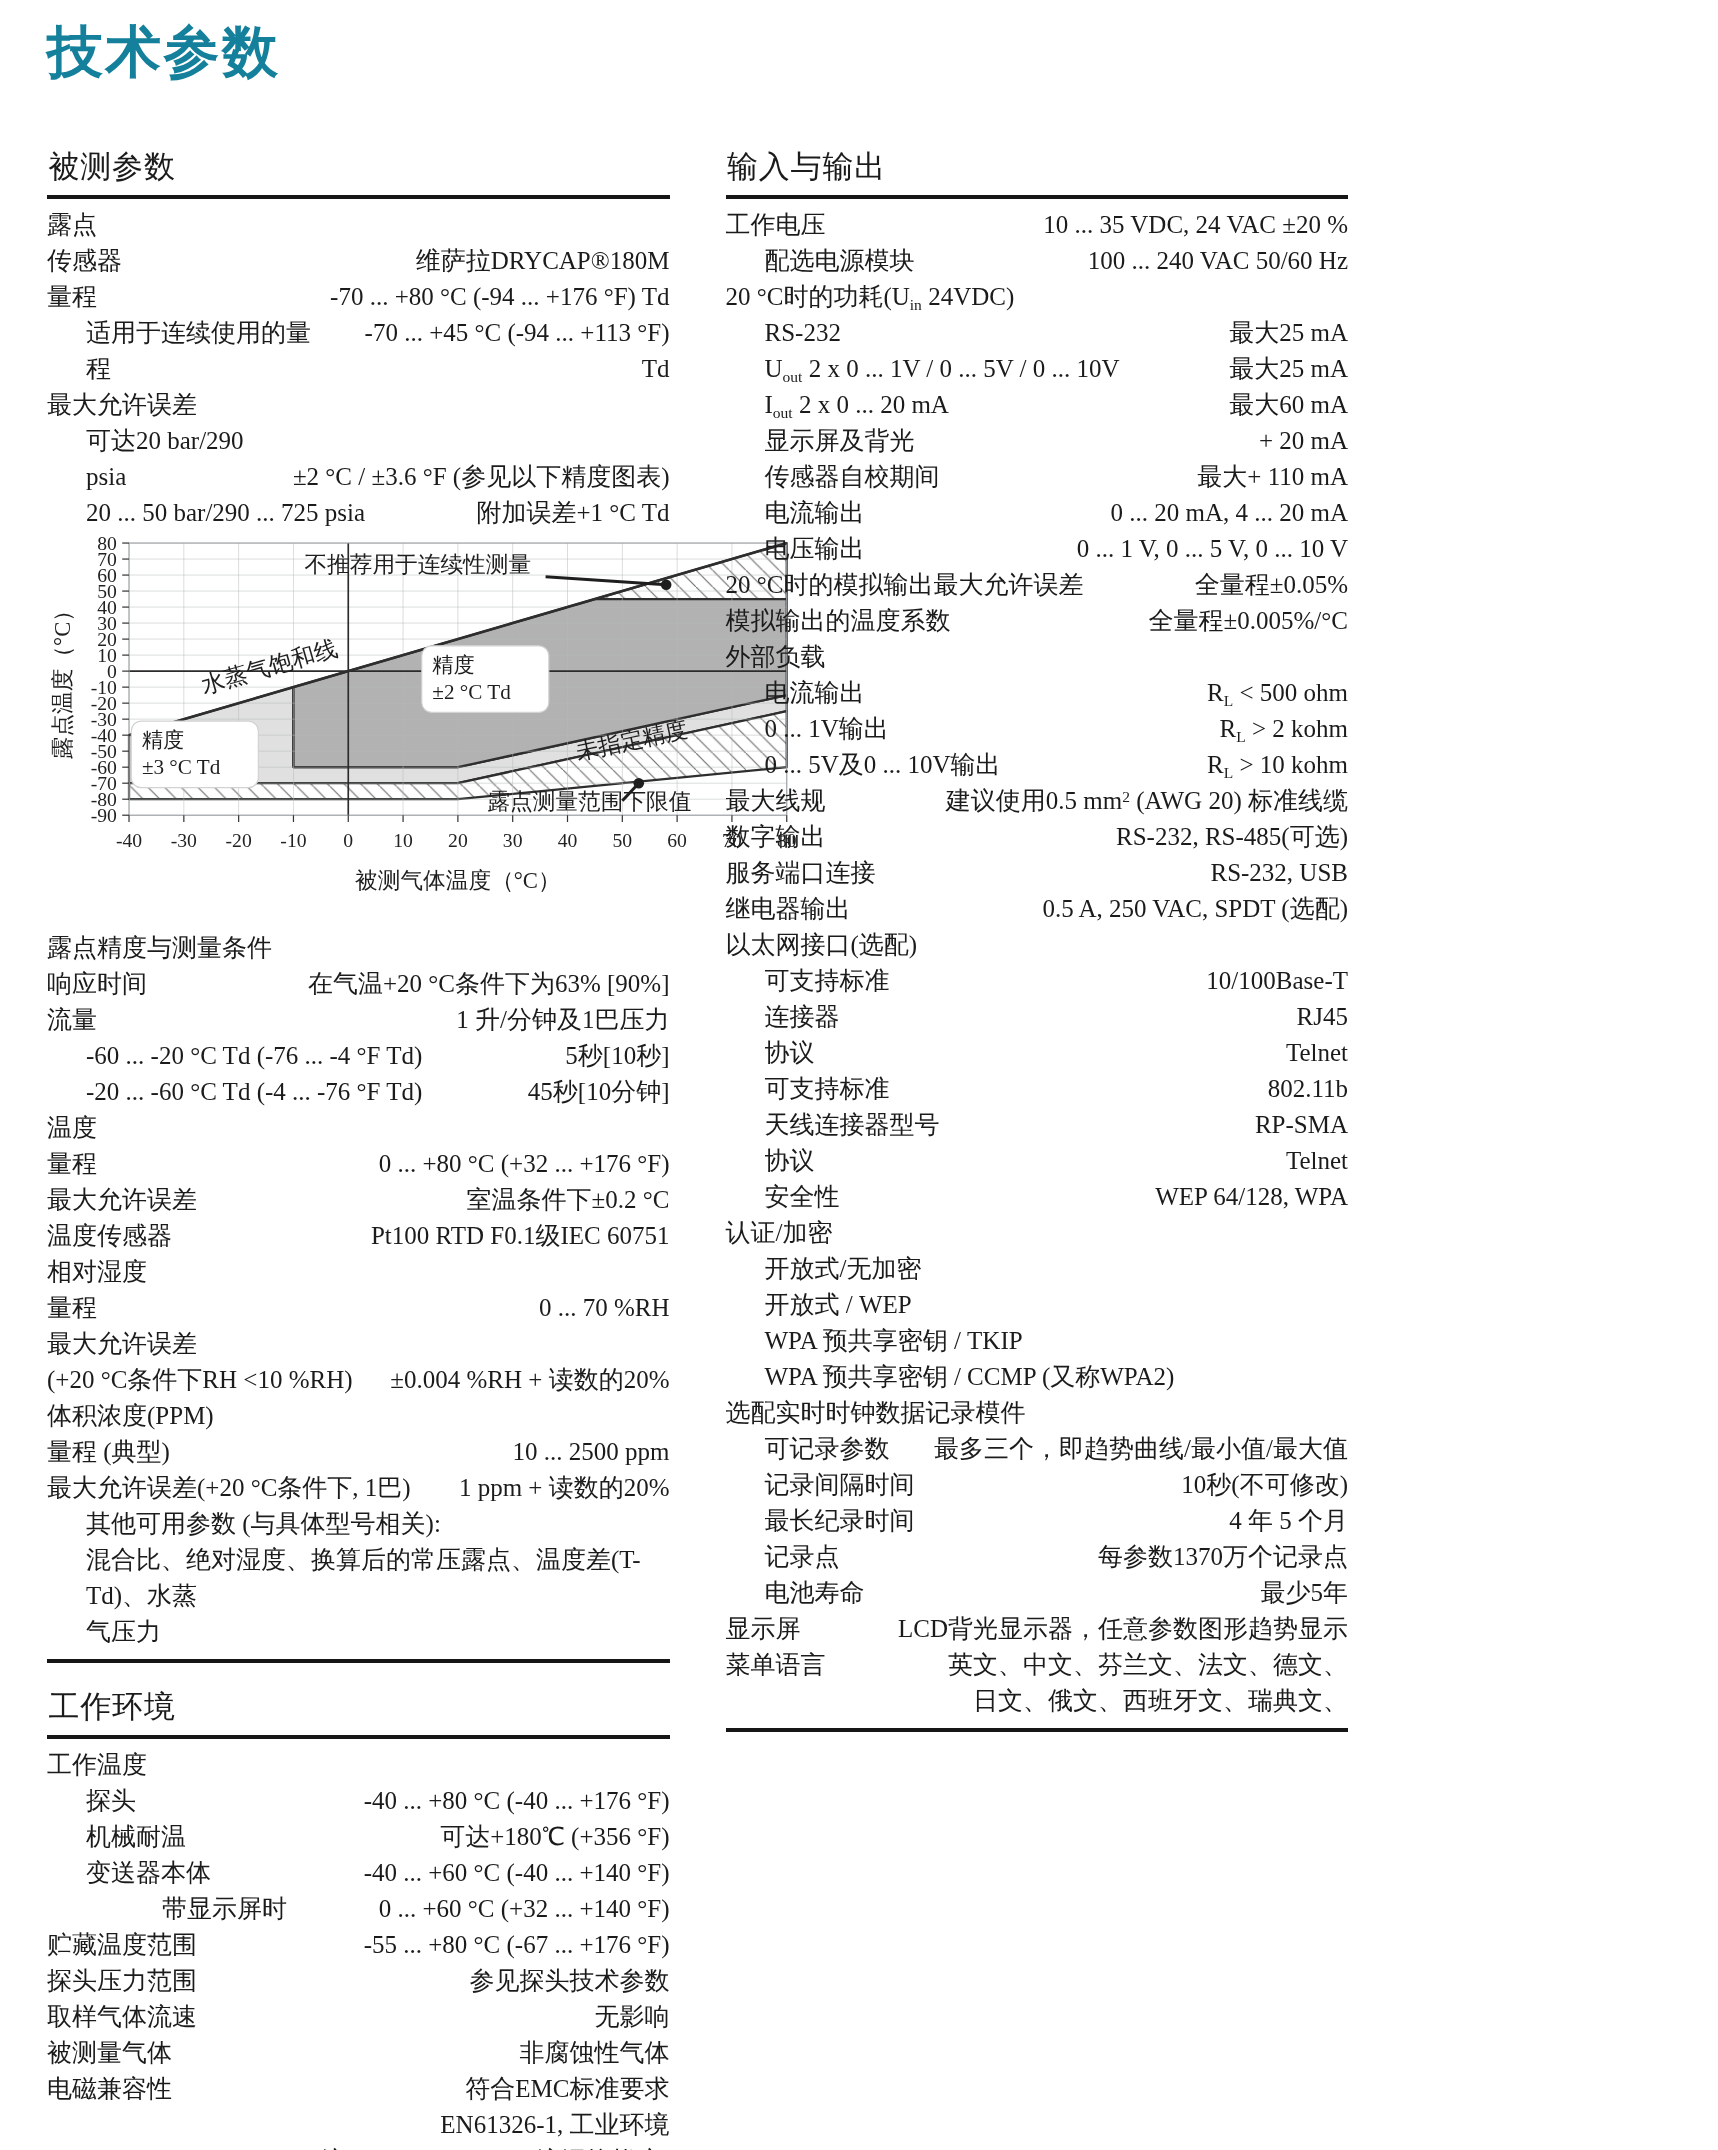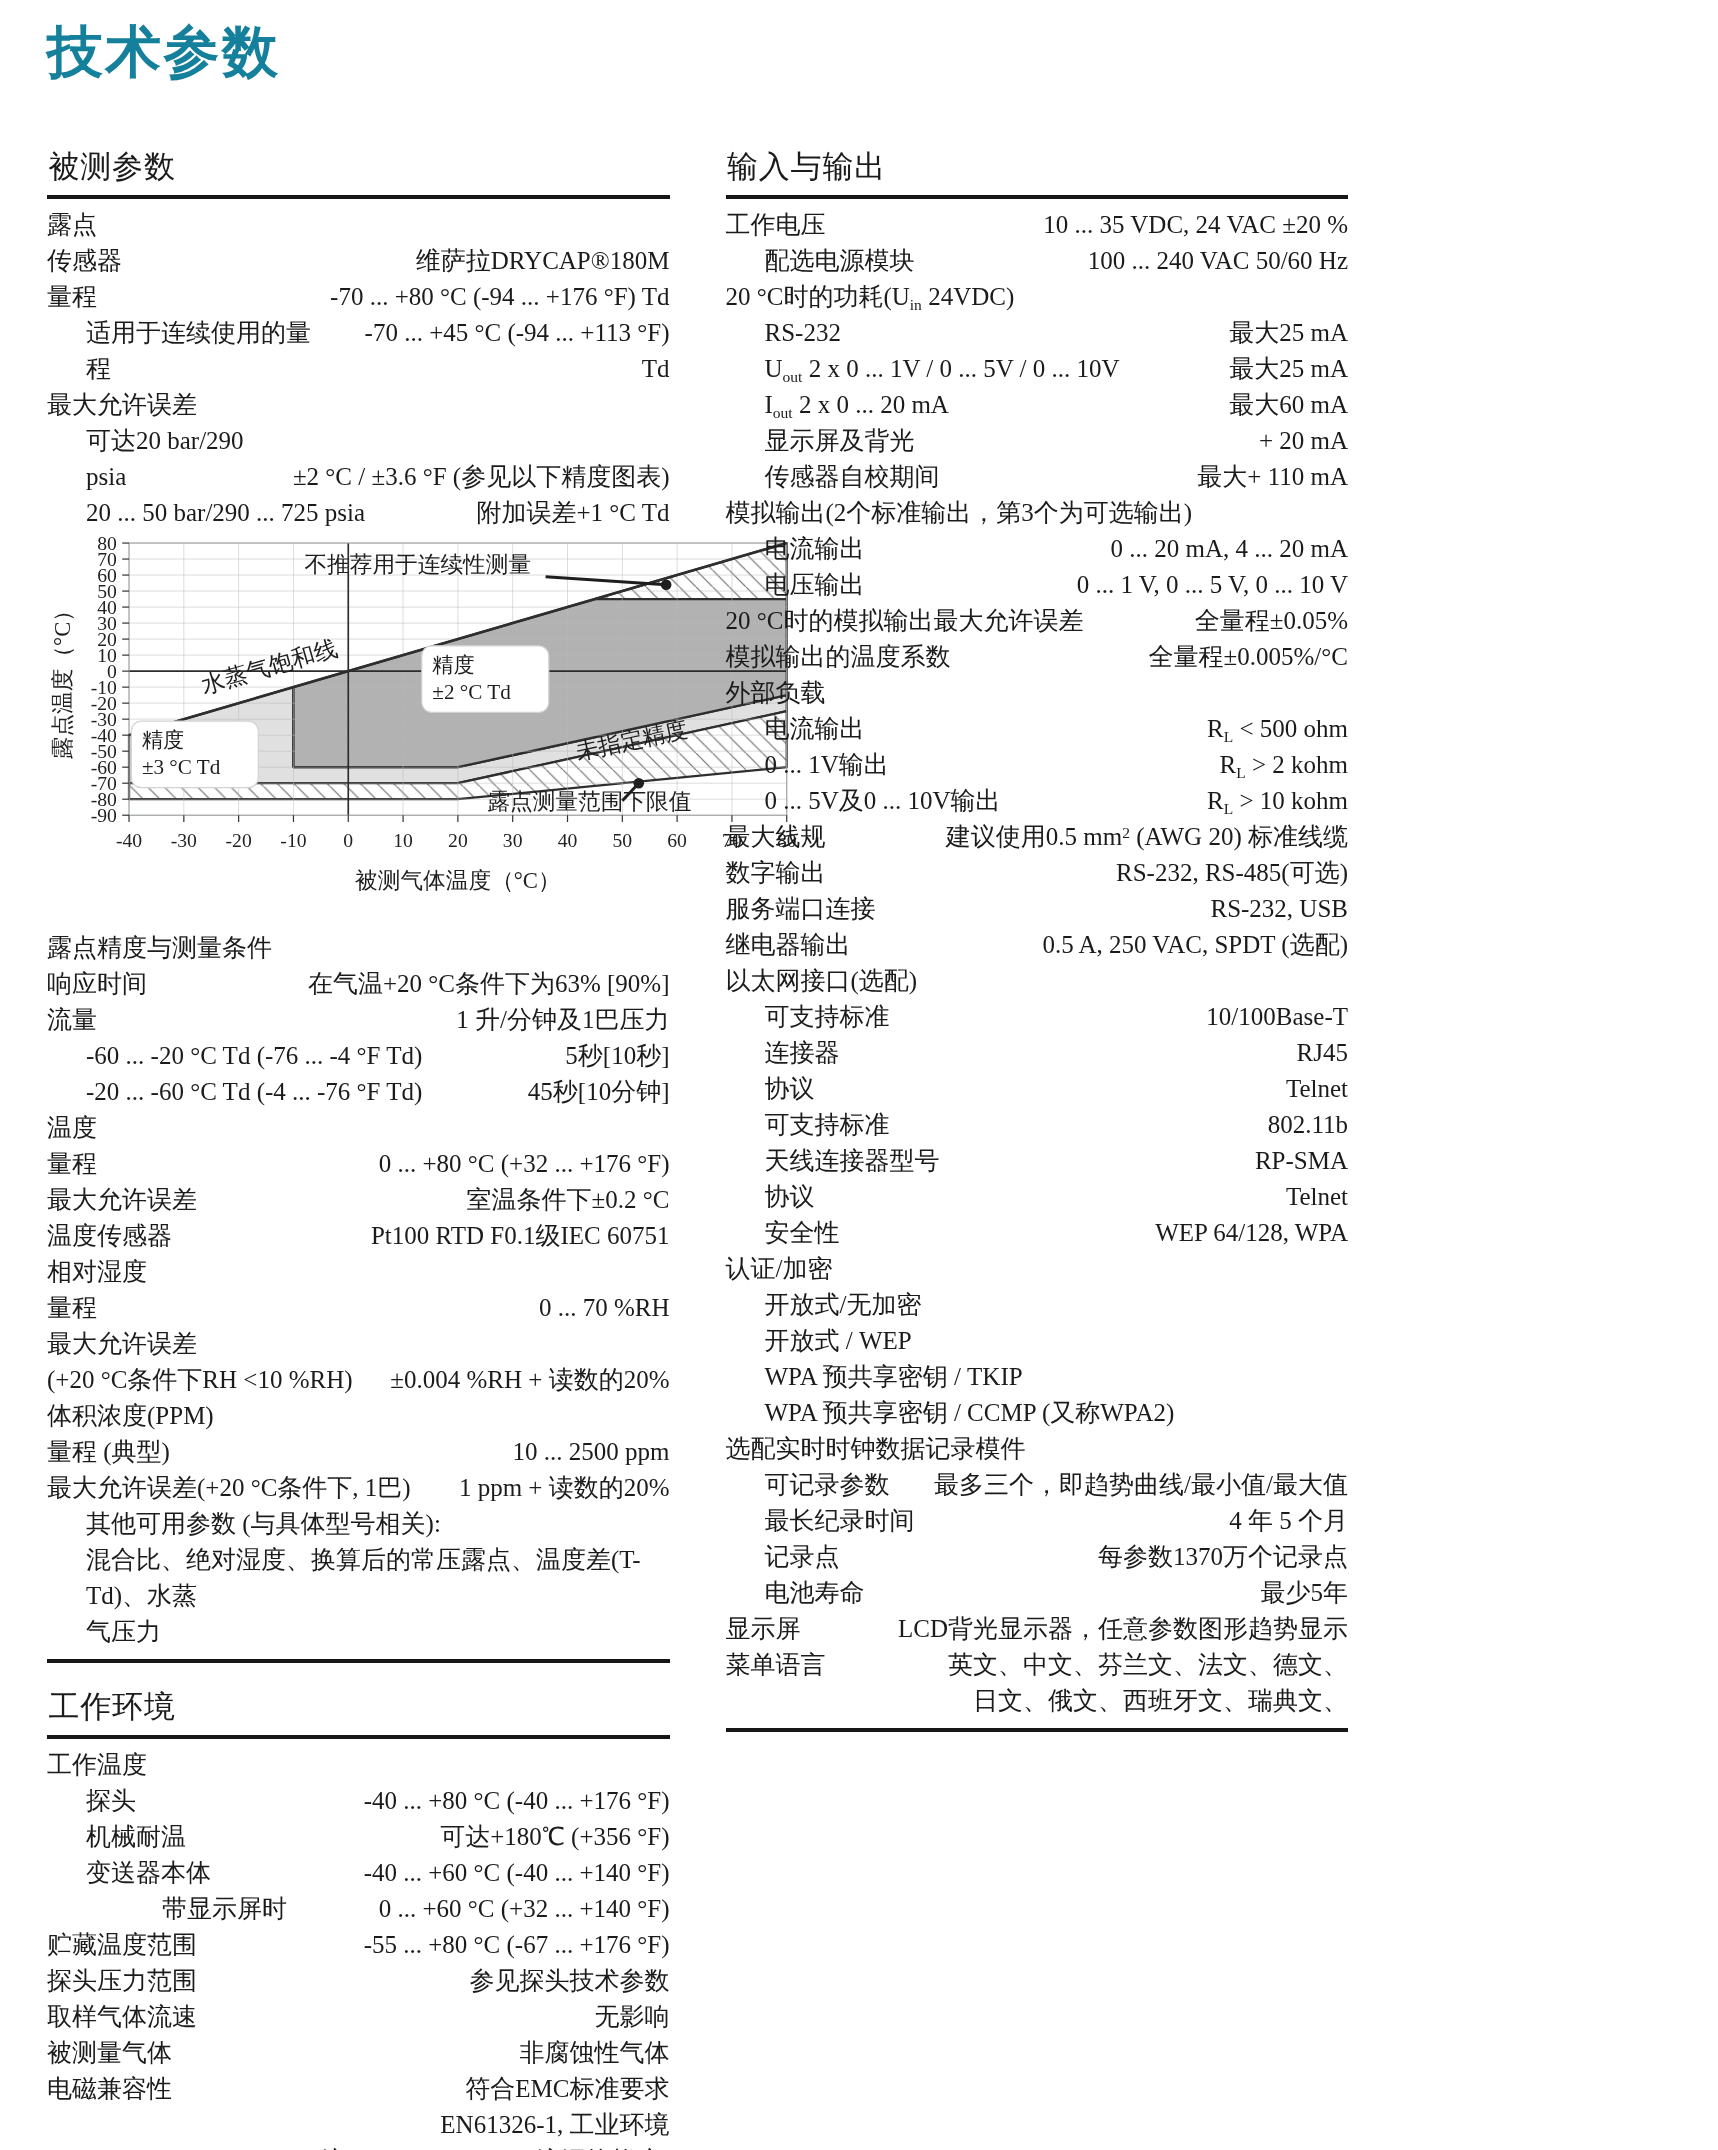--- a/index.html
+++ b/index.html
@@ -368,24 +368,20 @@
               <span class="value">最大60 mA</span>
             </div>
             <div class="spec-row ind1">
               <span class="label">显示屏及背光</span>
               <span class="value">+ 20 mA</span>
             </div>
             <div class="spec-row ind1">
               <span class="label">传感器自校期间</span>
               <span class="value">最大+ 110 mA</span>
             </div>
-            <div class="spec-row">
-              <span class="label">模拟输出(2个标准输出，第3个为可选输出)</span>
-              <span class="value"></span>
-            </div>
             <div class="spec-row ind1">
               <span class="label">电流输出</span>
               <span class="value">0 ... 20 mA, 4 ... 20 mA</span>
             </div>
             <div class="spec-row ind1">
               <span class="label">电压输出</span>
               <span class="value">0 ... 1 V, 0 ... 5 V, 0 ... 10 V</span>
             </div>
             <div class="spec-row">
               <span class="label">20 °C时的模拟输出最大允许误差</span>
@@ -479,20 +475,24 @@
               <span class="label">WPA 预共享密钥 / CCMP (又称WPA2)</span>
               <span class="value"></span>
             </div>
             <div class="spec-row">
               <span class="label">选配实时时钟数据记录模件</span>
               <span class="value"></span>
             </div>
             <div class="spec-row ind1">
               <span class="label">可记录参数</span>
               <span class="value">最多三个，即趋势曲线/最小值/最大值</span>
+            </div>
+            <div class="spec-row ind1">
+              <span class="label">记录间隔时间</span>
+              <span class="value">10秒(不可修改)</span>
             </div>
             <div class="spec-row ind1">
               <span class="label">最长纪录时间</span>
               <span class="value">4 年 5 个月</span>
             </div>
             <div class="spec-row ind1">
               <span class="label">记录点</span>
               <span class="value">每参数1370万个记录点</span>
             </div>
             <div class="spec-row ind1">

